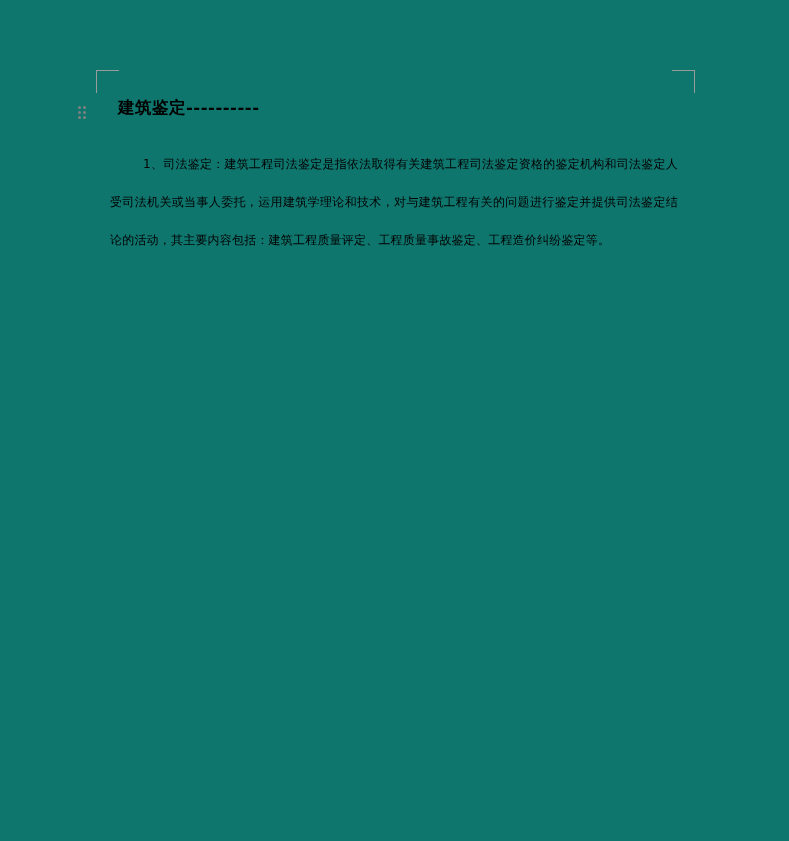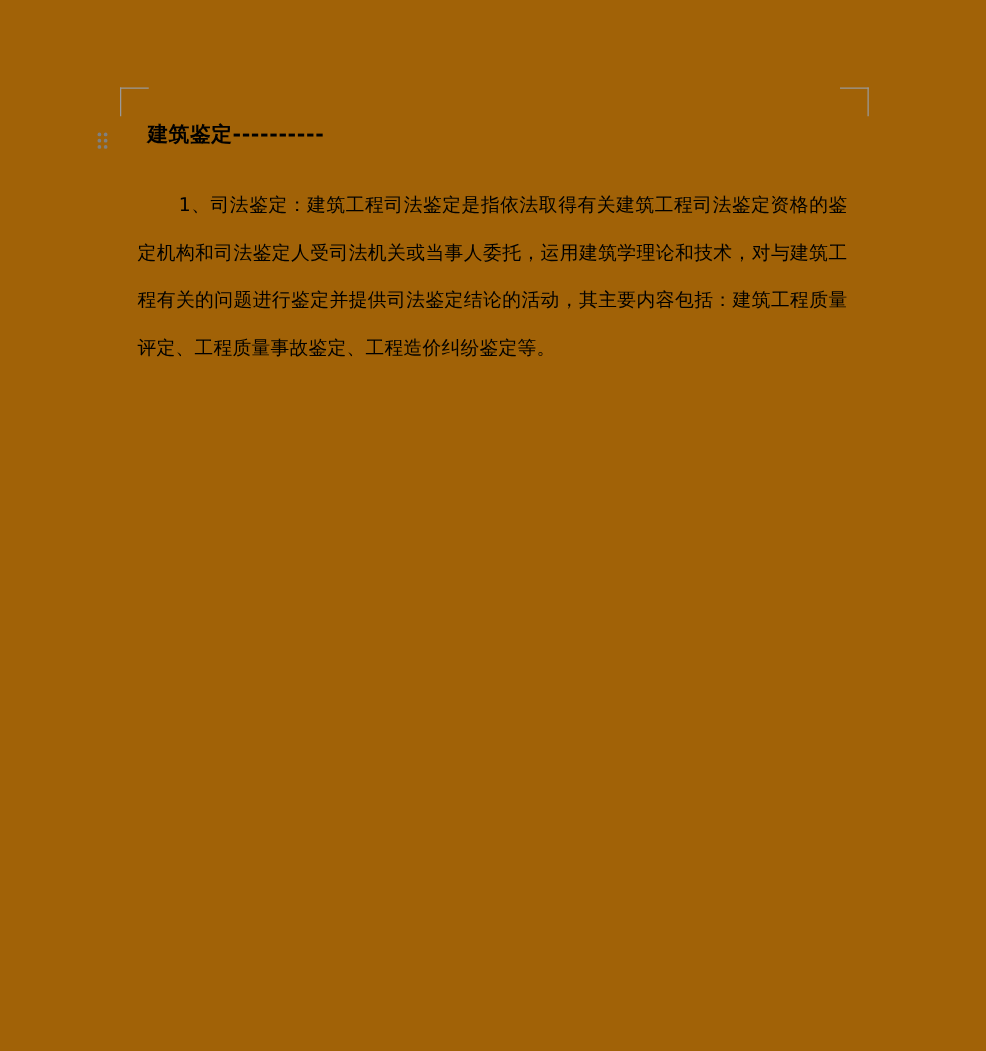--- a/index.html
+++ b/index.html
@@ -10,21 +10,21 @@
   body {
     width: 789px;
     height: 841px;
     position: relative;
     font-family: "DejaVu Sans", "Liberation Sans", sans-serif;
     overflow: hidden;
   }
   .page {
     position: absolute;
     inset: 0;
-    background: #a16207;
+    background: #0f766e;
   }
   
   .crop-mark {
     position: absolute;
     width: 22px;
     height: 22px;
   }
   .crop-tl {
     left: 96px;
     top: 70px;
@@ -67,21 +67,21 @@
     font-weight: bold;
     font-size: 16.5px;
     color: #000000;
     letter-spacing: 0.5px;
     line-height: 1.5;
     margin: 0 0 24px 0;
     padding-left: 8px;
   }
   .para {
     font-family: "DejaVu Sans", "Liberation Sans", sans-serif;
-    font-size: 15px;
+    font-size: 12px;
     color: #000000;
     line-height: 38px;
     margin: 0 0 2px 0;
     text-indent: 33px;
     text-align: justify;
     text-justify: inter-ideograph;
     letter-spacing: 0.2px;
   }
 </style>
 </head>

